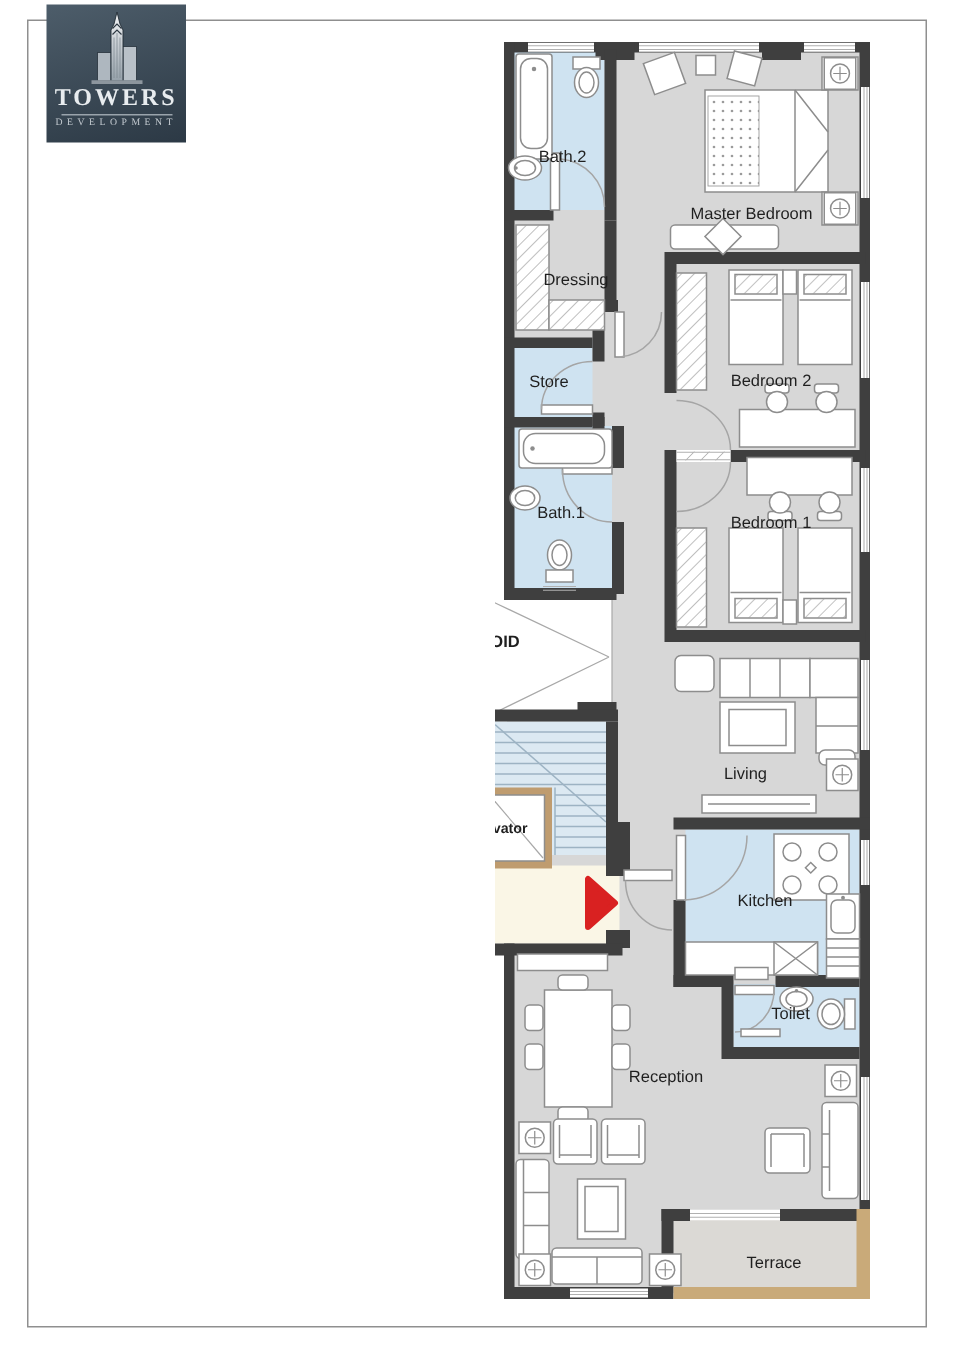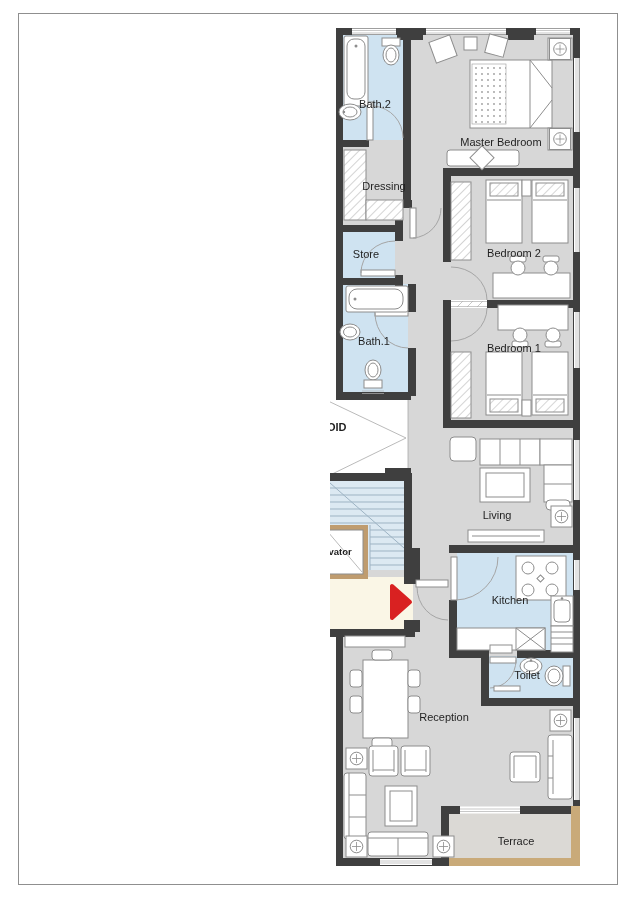--- a/index.html
+++ b/index.html
@@ -29,20 +29,39 @@
   svg .lbl-sm{font-family:"Liberation Sans",sans-serif;font-size:9.5px;fill:#1f1f1f;text-anchor:middle;}
   svg .lbl-b{font-weight:bold;}
 </style>
 </head>
 <body>
 
 <div class="page">
 
   <div class="frame"></div>
 
+  <div class="logo">
+    <svg class="logo-icon" width="44" height="50" viewBox="0 0 44 50">
+      <defs>
+        <linearGradient id="gSilver" x1="0" y1="0" x2="0" y2="1">
+          <stop offset="0" stop-color="#f2f4f6"></stop>
+            <stop offset="1" stop-color="#96a1aa"></stop>
+        </linearGradient>
+      </defs>
+      <rect x="9" y="28" width="9" height="19" fill="#aeb7bf" stroke="#2f3a44" stroke-width="0.6"></rect>
+      <rect x="26" y="24" width="9" height="23" fill="#b9c1c8" stroke="#2f3a44" stroke-width="0.6"></rect>
+      <path d="M22,1 L24,9 L26,13 L26,47 L18,47 L18,13 L20,9 Z" fill="url(#gSilver)" stroke="#1f2a33" stroke-width="0.6"></path>
+      <path d="M19,12 L22,9 L25,12 M19,16 L22,13 L25,16" stroke="#2f3a44" stroke-width="0.8" fill="none"></path>
+      <path d="M20,18 V45 M22,15 V45 M24,18 V45" stroke="#7d8891" stroke-width="0.5" fill="none"></path>
+      <rect x="5" y="46.5" width="34" height="2.5" fill="#8d969e"></rect>
+    </svg>
+    <div class="logo-title">TOWERS</div>
+    <div class="logo-rule"></div>
+    <div class="logo-tagline">DEVELOPMENT</div>
+  </div>
 
   <svg width="636" height="900" viewBox="0 0 636 900" style="position:absolute;left:0;top:0;">
     <defs>
       <clipPath id="planClip">
           <rect x="330" y="14" width="290" height="870"></rect>
         </clipPath>
       <pattern id="hatch" width="6" height="6" patternUnits="userSpaceOnUse" patternTransform="rotate(45)">
         <line x1="0" y1="0" x2="0" y2="6" stroke="#9a9a9a" stroke-width="1"></line>
       </pattern>
       <pattern id="dots" width="6" height="6" patternUnits="userSpaceOnUse">

